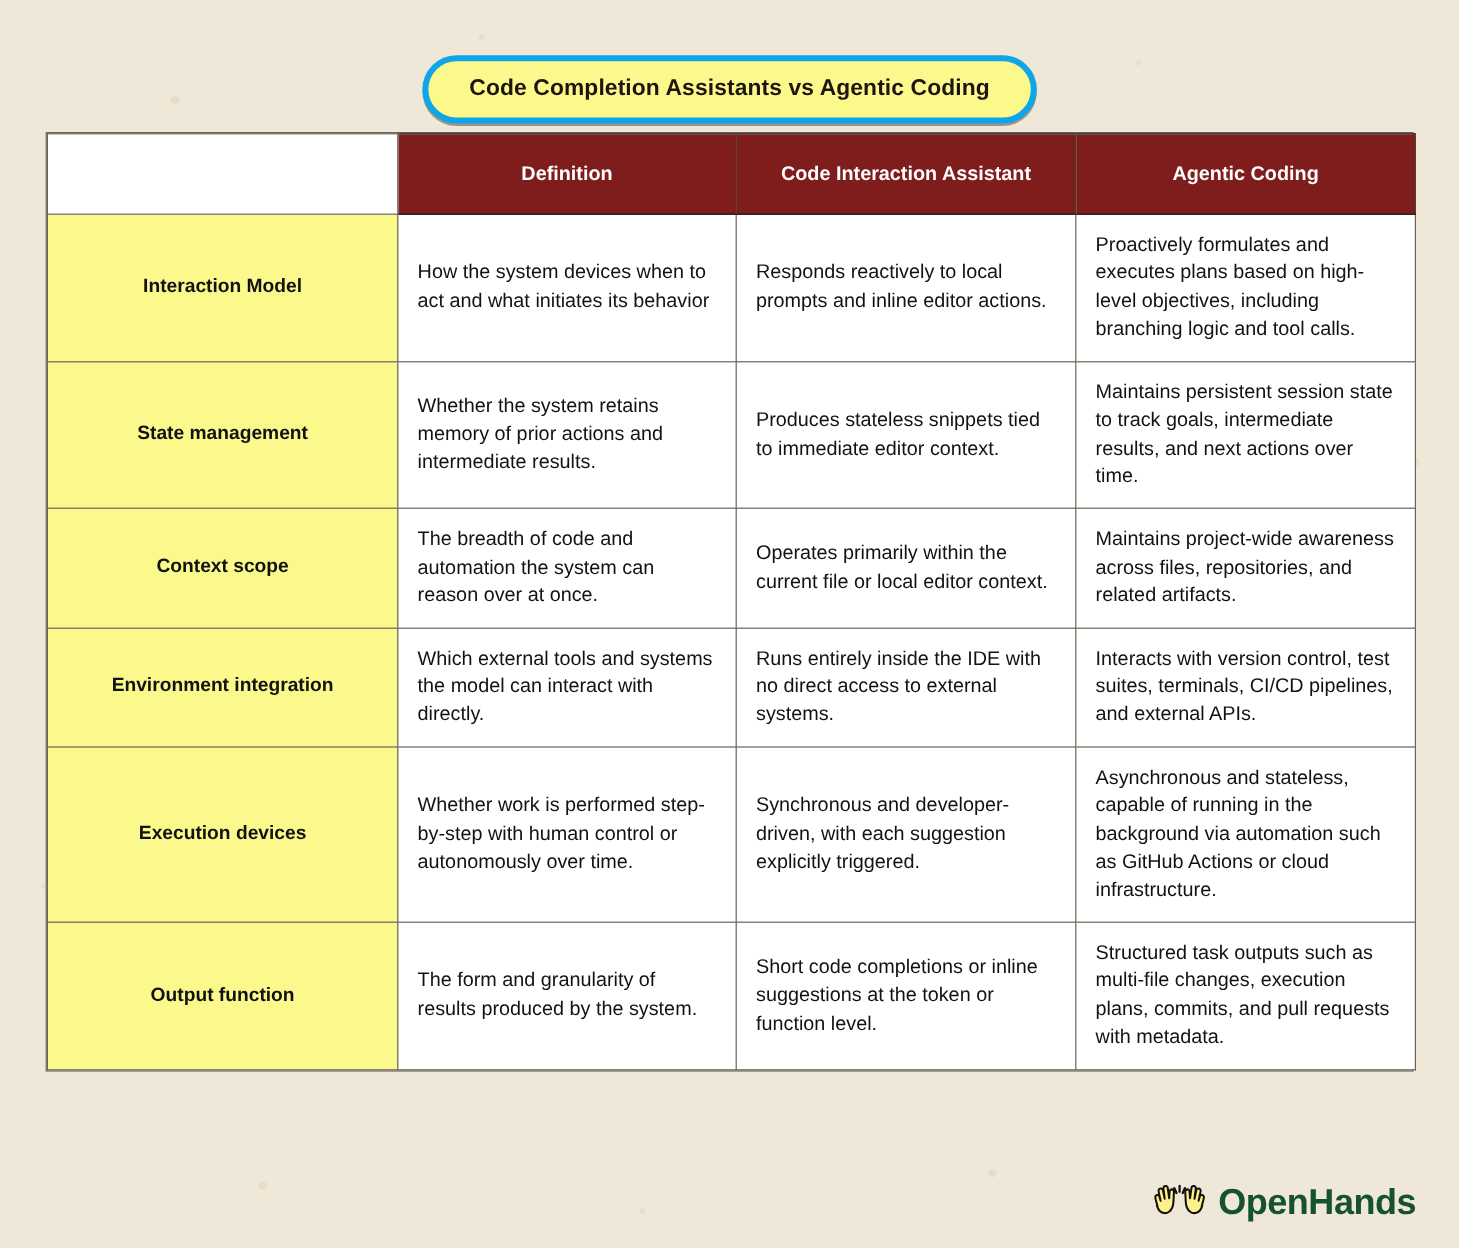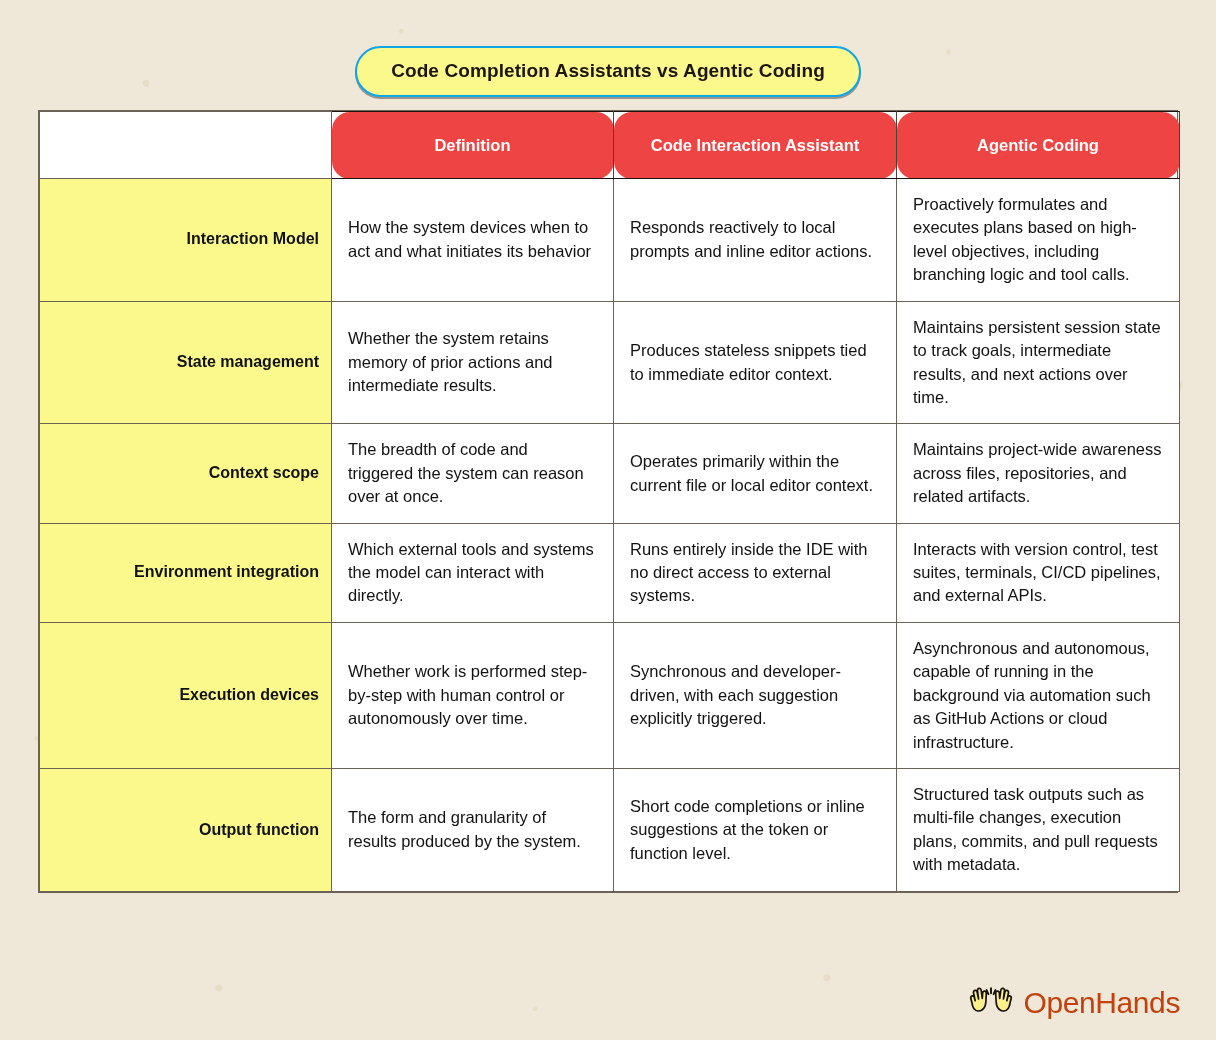--- a/index.html
+++ b/index.html
@@ -35,21 +35,21 @@
   }
   .page { position: relative; z-index: 1; width: 1216px; height: 1040px; }
 
   
   .title-wrap {
     position: absolute; top: 46px; left: 0; width: 1216px;
     display: flex; justify-content: center;
   }
   .title-pill {
     background: #fbf88c;
-    border: 2px solid #0ea5e9;
+    border: 5px solid #0ea5e9;
     border-radius: 999px;
     padding: 12px 34px 13px;
     font-size: 19px;
     font-weight: bold;
     color: #1d1510;
     letter-spacing: .1px;
     box-shadow: 0 2px 0 rgba(0,0,0,.35);
     white-space: nowrap;
   }
 
@@ -72,58 +72,57 @@
     height: 67px;
     padding: 0 10px;
     border: 1px solid #6b6358;
     font-size: 16.5px;
     font-weight: bold;
     vertical-align: middle;
     text-align: center;
   }
   th.blank-head { background: #ffffff; border-right-color:#6b6358; }
   th.dark-head {
-    background: #ef4444;
+    background: #7f1d1d;
     color: #ffffff;
     border-left: 1px solid #4a423b;
     border-right: 1px solid #4a423b;
     border-top: 1px solid #1d1310;
     border-bottom: 1px solid #1d1310;
-    border-radius: 18px;
   }
 
   tbody td {
     border: 1px solid #6b6358;
     vertical-align: middle;
     padding: 14px 16px;
     font-size: 16.5px;
     line-height: 1.42;
     color: #121212;
     margin-left: 20px;
   }
   td.rowlabel {
     background: #fbf88c;
-    text-align: right;
+    text-align: center;
     font-weight: bold;
     font-size: 16px;
     padding: 18px 12px;
   }
   td.body-cell { background: #ffffff; }
 
   
   .footer {
     position: absolute;
     right: 36px; bottom: 20px;
     display: flex; align-items: center; gap: 9px;
   }
   .logo-hands { display: block; }
   .logo-text {
     font-size: 30px;
-    font-weight: normal;
-    color: #c2410c;
+    font-weight: bold;
+    color: #14532d;
     letter-spacing: -.4px;
     line-height: 1;
   }
 </style>
 </head>
 <body>
 
 <div class="texture"></div>
 
 <div class="page">
@@ -156,35 +155,35 @@
           <td class="body-cell">Proactively formulates and executes plans based on high-level objectives, including branching logic and tool calls.</td>
         </tr>
         <tr>
           <td class="rowlabel">State management</td>
           <td class="body-cell">Whether the system retains memory of prior actions and intermediate results.</td>
           <td class="body-cell">Produces stateless snippets tied to immediate editor context.</td>
           <td class="body-cell">Maintains persistent session state to track goals, intermediate results, and next actions over time.</td>
         </tr>
         <tr>
           <td class="rowlabel">Context scope</td>
-          <td class="body-cell">The breadth of code and triggered the system can reason over at once.</td>
+          <td class="body-cell">The breadth of code and automation the system can reason over at once.</td>
           <td class="body-cell">Operates primarily within the current file or local editor context.</td>
           <td class="body-cell">Maintains project-wide awareness across files, repositories, and related artifacts.</td>
         </tr>
         <tr>
           <td class="rowlabel">Environment integration</td>
           <td class="body-cell">Which external tools and systems the model can interact with directly.</td>
           <td class="body-cell">Runs entirely inside the IDE with no direct access to external systems.</td>
           <td class="body-cell">Interacts with version control, test suites, terminals, CI/CD pipelines, and external APIs.</td>
         </tr>
         <tr>
           <td class="rowlabel">Execution devices</td>
           <td class="body-cell">Whether work is performed step-by-step with human control or autonomously over time.</td>
           <td class="body-cell">Synchronous and developer-driven, with each suggestion explicitly triggered.</td>
-          <td class="body-cell">Asynchronous and autonomous, capable of running in the background via automation such as GitHub Actions or cloud infrastructure.</td>
+          <td class="body-cell">Asynchronous and stateless, capable of running in the background via automation such as GitHub Actions or cloud infrastructure.</td>
         </tr>
         <tr>
           <td class="rowlabel">Output function</td>
           <td class="body-cell">The form and granularity of results produced by the system.</td>
           <td class="body-cell">Short code completions or inline suggestions at the token or function level.</td>
           <td class="body-cell">Structured task outputs such as multi-file changes, execution plans, commits, and pull requests with metadata.</td>
         </tr>
       </tbody>
     </table>
   </div>

